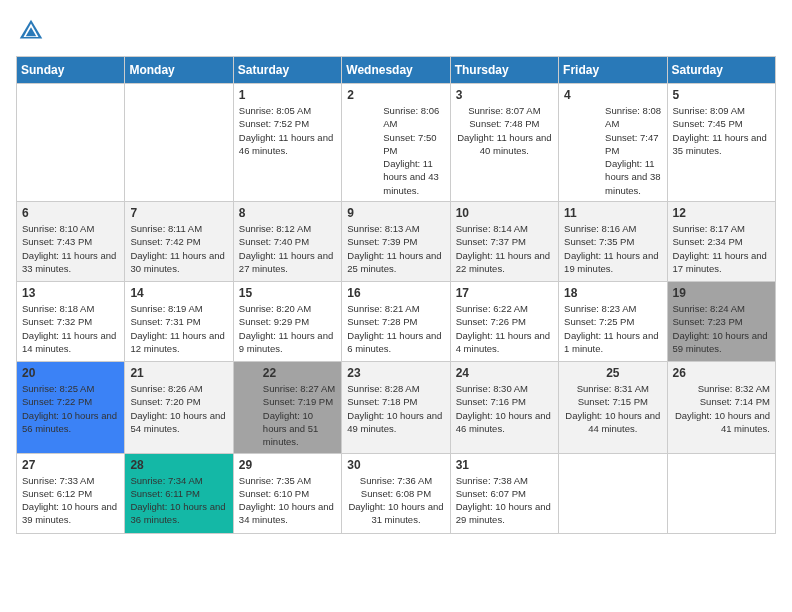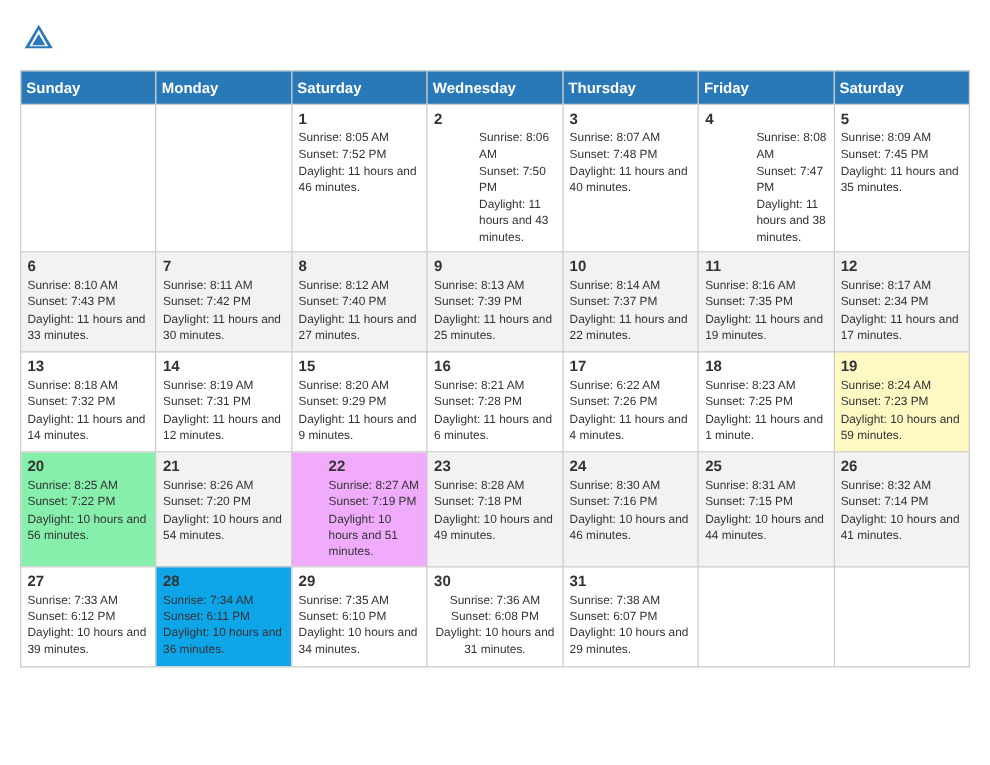--- a/index.html
+++ b/index.html
@@ -128,21 +128,21 @@
 Daylight: 11 hours and 46 minutes.</div>
         </td>
         <td style="background-color: rgb(255, 255, 255);">
           <div class="day-num">2</div>
           <div class="day-info" style="white-space: pre-line; margin-left: 36px;">Sunrise: 8:06 AM
 Sunset: 7:50 PM
 Daylight: 11 hours and 43 minutes.</div>
         </td>
         <td style="background-color: rgb(255, 255, 255);">
           <div class="day-num">3</div>
-          <div class="day-info" style="white-space: pre-line;">Sunrise: 8:07 AM
+          <div class="day-info" style="white-space: pre-line; text-align: center;">Sunrise: 8:07 AM
 Sunset: 7:48 PM
 Daylight: 11 hours and 40 minutes.</div>
         </td>
         <td style="background-color: rgb(255, 255, 255);">
           <div class="day-num">4</div>
           <div class="day-info" style="white-space: pre-line; margin-left: 41px;">Sunrise: 8:08 AM
 Sunset: 7:47 PM
 Daylight: 11 hours and 38 minutes.</div>
         </td>
         <td style="background-color: rgb(255, 255, 255);">
@@ -226,79 +226,79 @@
           <div class="day-info" style="white-space: pre-line;">Sunrise: 6:22 AM
 Sunset: 7:26 PM
 Daylight: 11 hours and 4 minutes.</div>
         </td>
         <td style="background-color: rgb(255, 255, 255);">
           <div class="day-num">18</div>
           <div class="day-info" style="white-space: pre-line;">Sunrise: 8:23 AM
 Sunset: 7:25 PM
 Daylight: 11 hours and 1 minute.</div>
         </td>
-        <td style="background-color: #fef9c3;">
+        <td style="background-color: #a3a3a3;">
           <div class="day-num">19</div>
           <div class="day-info" style="white-space: pre-line;">Sunrise: 8:24 AM
 Sunset: 7:23 PM
 Daylight: 10 hours and 59 minutes.</div>
         </td>
       </tr>
       <tr>
-        <td style="background-color: #86efac;">
+        <td style="background-color: #3b82f6;">
           <div class="day-num">20</div>
           <div class="day-info" style="white-space: pre-line;">Sunrise: 8:25 AM
 Sunset: 7:22 PM
 Daylight: 10 hours and 56 minutes.</div>
         </td>
         <td style="background-color: rgb(242, 242, 242);">
           <div class="day-num">21</div>
           <div class="day-info" style="white-space: pre-line;">Sunrise: 8:26 AM
 Sunset: 7:20 PM
 Daylight: 10 hours and 54 minutes.</div>
         </td>
-        <td style="background-color: #f0abfc; padding-left: 29px;">
+        <td style="background-color: #a3a3a3; padding-left: 29px;">
           <div class="day-num">22</div>
           <div class="day-info" style="white-space: pre-line;">Sunrise: 8:27 AM
 Sunset: 7:19 PM
 Daylight: 10 hours and 51 minutes.</div>
         </td>
         <td style="background-color: rgb(242, 242, 242);">
           <div class="day-num">23</div>
           <div class="day-info" style="white-space: pre-line;">Sunrise: 8:28 AM
 Sunset: 7:18 PM
 Daylight: 10 hours and 49 minutes.</div>
         </td>
         <td style="background-color: rgb(242, 242, 242);">
           <div class="day-num">24</div>
           <div class="day-info" style="white-space: pre-line;">Sunrise: 8:30 AM
 Sunset: 7:16 PM
 Daylight: 10 hours and 46 minutes.</div>
         </td>
-        <td style="background-color: rgb(242, 242, 242);">
+        <td style="background-color: rgb(242, 242, 242); text-align: center;">
           <div class="day-num">25</div>
           <div class="day-info" style="white-space: pre-line;">Sunrise: 8:31 AM
 Sunset: 7:15 PM
 Daylight: 10 hours and 44 minutes.</div>
         </td>
         <td style="background-color: rgb(242, 242, 242);">
           <div class="day-num">26</div>
-          <div class="day-info" style="white-space: pre-line;">Sunrise: 8:32 AM
+          <div class="day-info" style="white-space: pre-line; text-align: right;">Sunrise: 8:32 AM
 Sunset: 7:14 PM
 Daylight: 10 hours and 41 minutes.</div>
         </td>
       </tr>
       <tr>
         <td style="background-color: rgb(255, 255, 255);">
           <div class="day-num">27</div>
           <div class="day-info" style="white-space: pre-line;">Sunrise: 7:33 AM
 Sunset: 6:12 PM
 Daylight: 10 hours and 39 minutes.</div>
         </td>
-        <td style="background-color: #0ea5e9;">
+        <td style="background-color: #14b8a6;">
           <div class="day-num">28</div>
           <div class="day-info" style="white-space: pre-line;">Sunrise: 7:34 AM
 Sunset: 6:11 PM
 Daylight: 10 hours and 36 minutes.</div>
         </td>
         <td style="background-color: rgb(255, 255, 255);">
           <div class="day-num">29</div>
           <div class="day-info" style="white-space: pre-line;">Sunrise: 7:35 AM
 Sunset: 6:10 PM
 Daylight: 10 hours and 34 minutes.</div>

